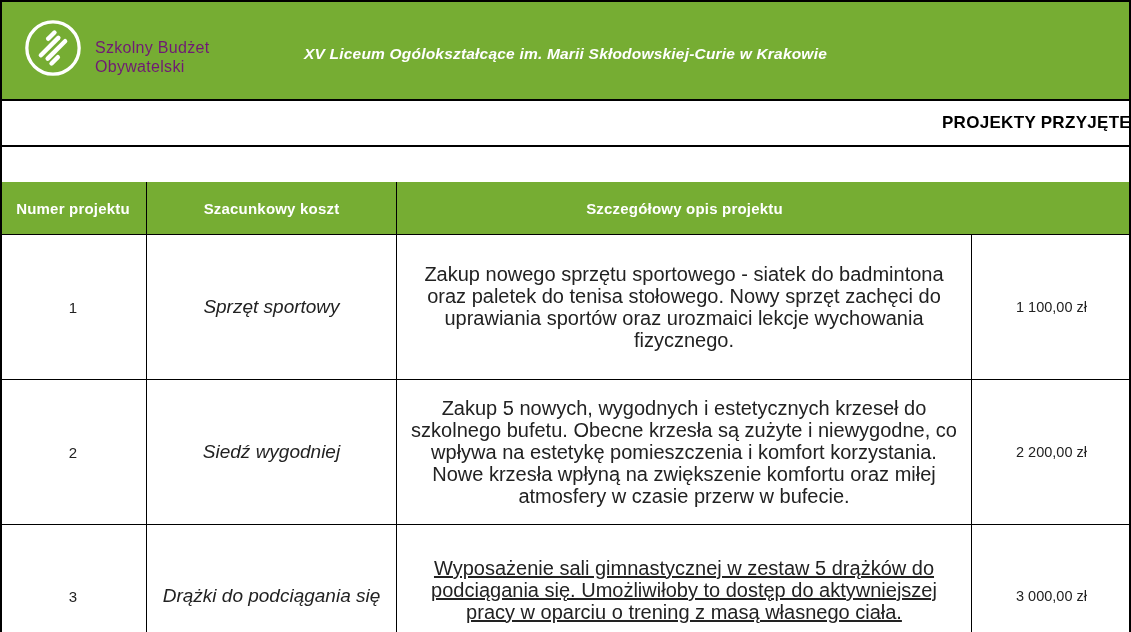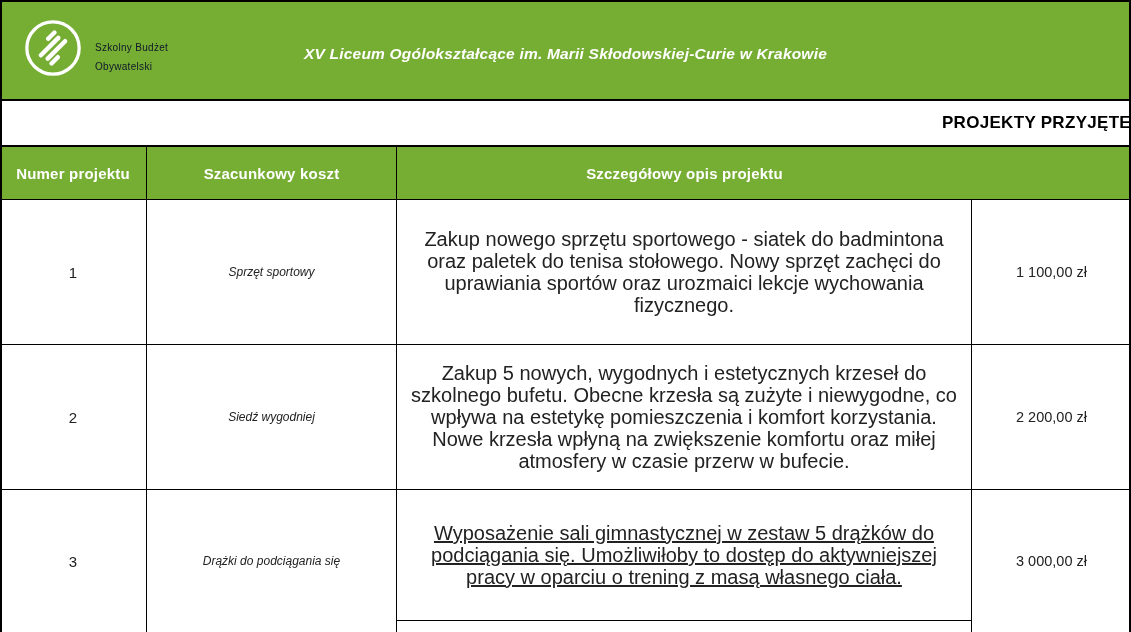--- a/index.html
+++ b/index.html
@@ -15,21 +15,21 @@
   }
   
   .banner {
     position: relative;
     height: 99px;
     background: #76ad33;
   }
   .logo { position: absolute; left: 22px; top: 17px; }
   .brand {
     position: absolute; left: 95px; top: 38px;
-    color: #0f172a; font-size: 10px; line-height: 19px;
+    color: #701a75; font-size: 16px; line-height: 19px;
     font-weight: 400; letter-spacing: .3px;
   }
   .school-title {
     position: absolute; left: 0; right: 0; top: 45px;
     text-align: center; color: #ffffff;
     font-weight: bold; font-style: italic; font-size: 15.5px;
     letter-spacing: .2px;
   }
   
   .title-row {
@@ -41,20 +41,21 @@
     letter-spacing: .3px;
     background: #fff;
   }
   
   .thead {
     display: grid;
     grid-template-columns: 147px 250px 575px 159px;
     height: 53px;
     background: #76ad33;
     border-bottom: 1px solid #000;
+    margin-top: 35px;
   }
   .th {
     display: flex; align-items: center; justify-content: center;
     text-align: center;
     color: #ffffff; font-weight: bold; font-size: 15px;
     border-right: 1px solid #000;
     letter-spacing: .2px;
   }
   .th:last-child { border-right: none; }
   .row {
@@ -66,21 +67,21 @@
   .row-h { height: 145px; }
   .row-cut { height: 142px; border-bottom: none; }
   .cell {
     display: flex; align-items: center; justify-content: center;
     text-align: center;
     border-right: 1px solid #000;
     color: #222222;
   }
   .cell:last-child { border-right: none; }
   .cell-num  { font-size: 15px; }
-  .cell-title { font-style: italic; font-size: 12px; padding: 0 8px; }
+  .cell-title { font-style: italic; font-size: 19px; padding: 0 8px; }
   .cell-desc { font-size: 20px; line-height: 22px; padding: 0 14px; }
   .cell-cost { font-size: 14.5px; }
   .row-cut .cell-desc { padding: 0; align-items: flex-start; text-decoration: underline; }
   .desc-box {
     width: 100%; height: 131px;
     border-bottom: 1px solid #000;
     display: flex; align-items: center; justify-content: center;
     padding: 0 14px;
     line-height: 22px;
   }

